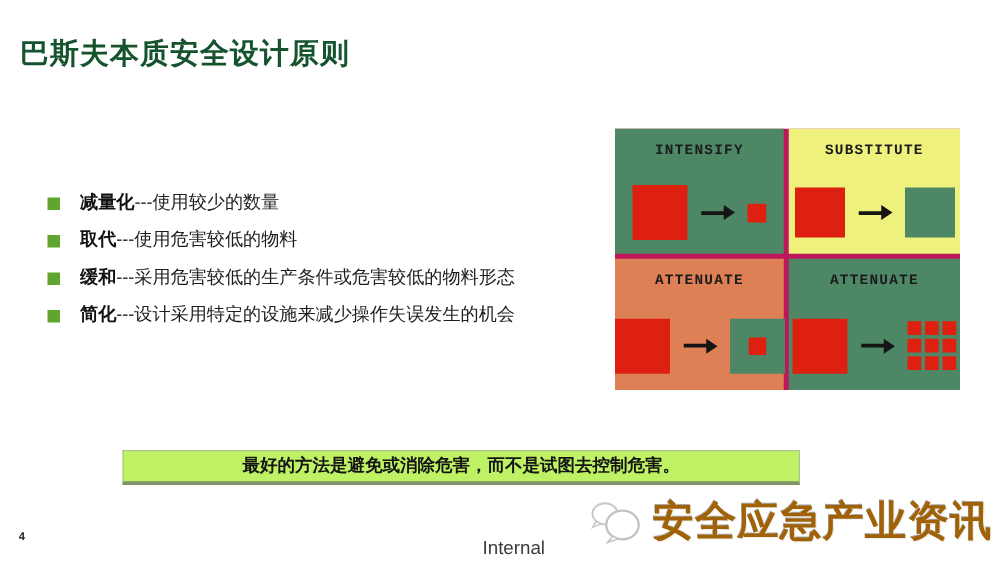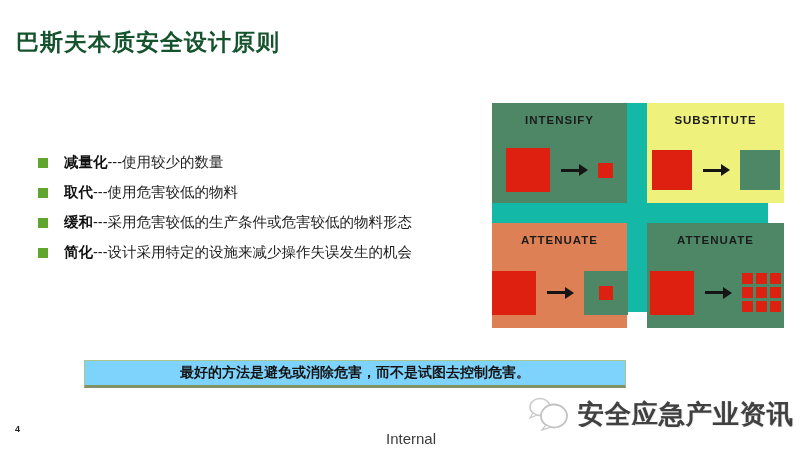--- a/index.html
+++ b/index.html
@@ -17,21 +17,21 @@
   .bullet{position:relative;padding-left:26px;line-height:25px;margin-bottom:5px;
           font-size:14.5px;color:#1d1d1d;}
   .bullet .marker{
     position:absolute;left:0;top:8px;width:10px;height:10px;background:#5fa52e;
   }
   .bullet .term{font-weight:bold;color:#111;}
   
   .quad-grid{
     position:absolute;left:492px;top:103px;width:276px;height:209px;
     display:grid;grid-template-columns:135px 137px;grid-template-rows:100px 105px;
-    gap:20px;background:#14b8a6;
+    gap:4px;background:#be185d;font-family:Liberation Mono, monospace;
   }
   .quad{position:relative;}
   .quad.green{background:#4d8766;}
   .quad.yellow{background:#eff17d;}
   .quad.orange{background:#dd8055;}
   .quad .q-label{
     text-align:center;padding-top:11px;font-size:11.5px;font-weight:bold;
     color:#1b1b1b;letter-spacing:1px;
   }
   .quad .q-content{
@@ -50,33 +50,33 @@
     grid-template-rows:repeat(3,11px);gap:3px;}
   .mini-grid span{background:#dd200f;display:block;}
   
   .arrow{flex:none;width:19px;height:3px;background:#151515;position:relative;margin-right:7px;}
   .arrow::after{
     content:"";position:absolute;right:-8px;top:-4.5px;
     border-left:9px solid #151515;border-top:6px solid transparent;border-bottom:6px solid transparent;
   }
   
   .note-bar{
-    position:absolute;left:84px;top:360px;width:540px;height:24px;
-    background:#7dd3fc;border:1px solid #aac68e;border-bottom:3px solid #7f9268;
+    position:absolute;left:98px;top:360px;width:540px;height:24px;
+    background:#bef264;border:1px solid #aac68e;border-bottom:3px solid #7f9268;
     text-align:center;line-height:23px;font-size:14px;font-weight:bold;color:#141414;
   }
   
   .page-number{position:absolute;left:15px;top:424px;font-size:9px;font-weight:bold;color:#222;}
   .footer-label{position:absolute;left:386px;top:430px;font-size:15px;color:#3c3c3c;}
   
   .watermark{
     position:absolute;right:6px;top:395px;display:flex;align-items:center;gap:6px;
   }
   .watermark .wm-text{
-    font-size:26px;font-weight:bold;letter-spacing:1px;color:#404040;
+    font-size:33px;font-weight:bold;letter-spacing:1px;color:#a16207;
     text-shadow:1px 1px 0 #efefef, -0.5px -0.5px 0 #a9a9a9;
   }
 </style>
 </head>
 <body>
 
 <div class="slide-title">巴斯夫本质安全设计原则</div>
 
 <div class="bullets">
   <div class="bullet">

